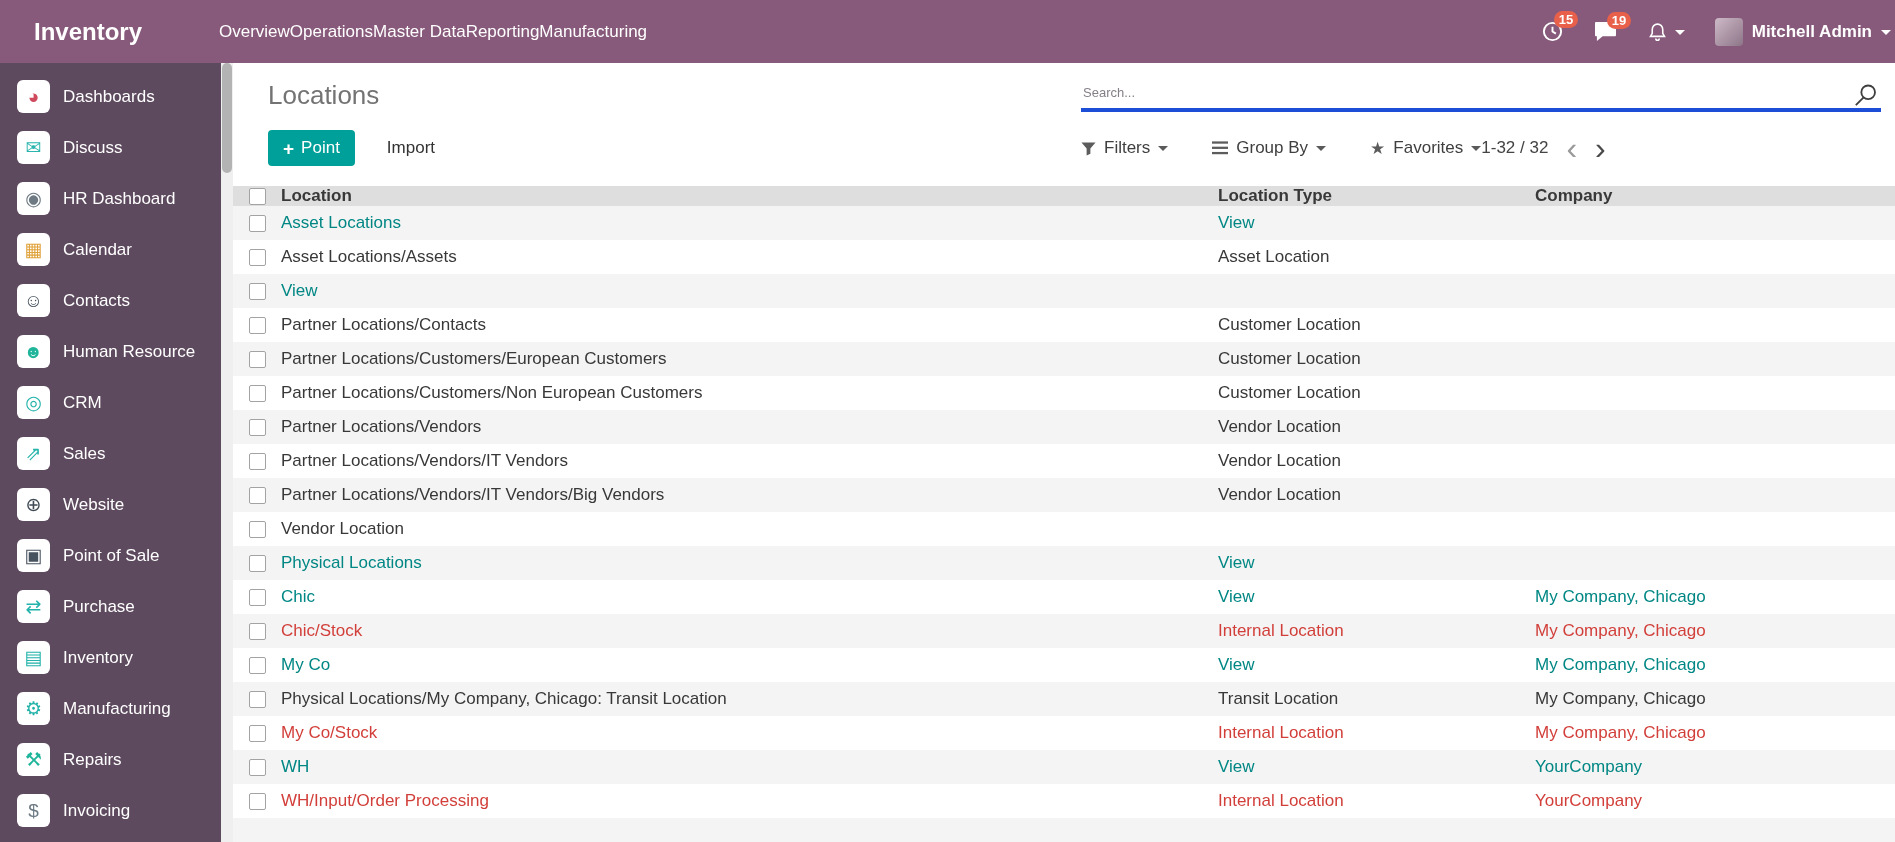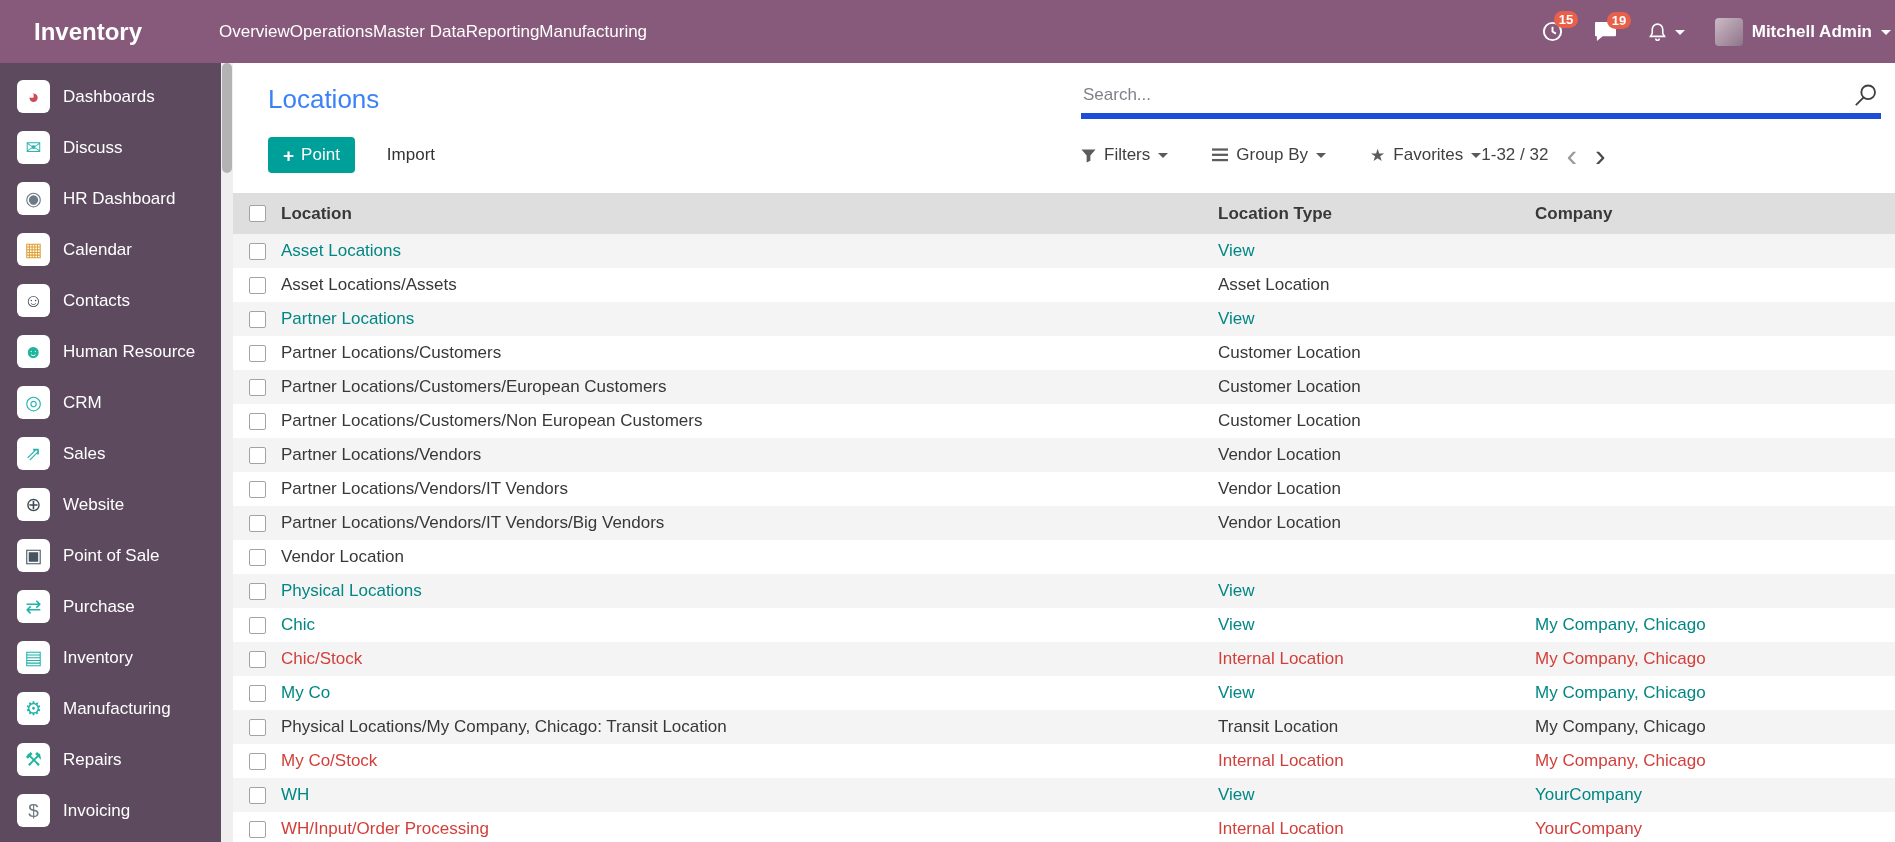--- a/index.html
+++ b/index.html
@@ -28,23 +28,23 @@
   .sidebar{width:221px;flex:none;background:var(--sidebar);padding-top:8px;}
   .side-item{height:51px;display:flex;align-items:center;gap:13px;padding-left:17px;color:#fff;font-size:17px;cursor:pointer;}
   .app-icon{width:33px;height:33px;border-radius:6px;background:#fff;display:flex;align-items:center;justify-content:center;font-size:19px;flex:none;}
   .side-label{white-space:nowrap;}
   .scrolltrack{width:12px;flex:none;background:#efefef;position:relative;}
   .scrollthumb{position:absolute;top:0;left:1px;width:10px;height:110px;background:#b3b3b3;border-radius:5px;}
 
   
   .main{flex:1;min-width:0;}
   .cp-row1{display:flex;align-items:center;justify-content:space-between;padding:16px 14px 0 35px;}
-  h1.title{margin:0;font-size:26px;font-weight:normal;color:#3b82f6;}
+  h1.title{margin:0;font-size:26px;font-weight:normal;color:#737373;}
   .search{width:800px;position:relative;}
-  .search input{width:100%;border:none;outline:none;border-bottom:6px solid #1d4ed8;font-size:17px;
+  .search input{width:100%;border:none;outline:none;border-bottom:4px solid #1d4ed8;font-size:13px;
     padding:6px 36px 8px 2px;color:#333;font-family:inherit;background:transparent;}
   .search input::placeholder{color:#857f87;}
   .sicon{position:absolute;right:2px;top:3px;cursor:pointer;}
 
   .cp-row2{display:flex;align-items:center;padding:18px 14px 0 35px;}
   .btn-create{background:var(--accent);border:none;color:#fff;font-size:17px;padding:8px 15px;border-radius:4px;
     display:inline-flex;align-items:center;gap:7px;font-family:inherit;cursor:pointer;}
   .plus{font-weight:bold;font-size:19px;line-height:17px;}
   .btn-import{background:none;border:none;font-size:17px;color:#333;margin-left:26px;font-family:inherit;cursor:pointer;}
   .cp-right{margin-left:auto;width:800px;display:flex;align-items:center;justify-content:flex-start;}
@@ -53,21 +53,21 @@
   .fbtn .caret{border-top-color:#5a5a5a;margin-top:5px;}
   .ficon{color:#5c5c5c;font-size:17px;line-height:17px;}
   .pager{display:flex;align-items:center;gap:18px;font-size:17px;color:#444;}
   .pg{font-size:32px;line-height:18px;cursor:pointer;font-weight:normal;}
   .pg-prev{color:#9a9a9a;}
   .pg-next{color:#4a4a4a;}
 
   
   .table{margin-top:20px;}
   .thead,.trow{display:grid;grid-template-columns:48px 937px 317px 1fr;align-items:center;}
-  .thead{height:41px;background:#dedede;font-weight:bold;color:#2f2f2f;}
+  .thead{height:20px;background:#dedede;font-weight:bold;color:#2f2f2f;}
   .trow{height:34px;cursor:pointer;}
   #rows .trow:nth-child(odd){background:#f4f4f4;}
   .cell{font-size:17px;color:#383838;padding-right:12px;white-space:nowrap;overflow:hidden;}
   .th{cursor:pointer;}
   .c-check{display:flex;justify-content:center;padding-right:0;}
   .checkbox{width:17px;height:17px;border:1px solid #a3a3a3;border-radius:2px;background:#fff;display:inline-block;cursor:pointer;}
   .trow.link .c-loc,.trow.link .c-type,.trow.link .c-comp{color:var(--link);}
   .trow.danger .c-loc,.trow.danger .c-type,.trow.danger .c-comp{color:var(--danger);}
 </style>
 </head>
@@ -285,29 +285,28 @@
               <span class="checkbox"></span>
             </div>
     <div class="cell c-loc">Asset Locations/Assets</div>
     <div class="cell c-type">Asset Location</div>
     <div class="cell c-comp"></div>
   </div>
           <div class="trow link">
     <div class="cell c-check">
               <span class="checkbox"></span>
             </div>
-    <div class="cell c-loc">Partner Locations</div>
-    <div class="cell c-type">View</div>
-    <div class="cell c-comp"></div>
-  </div>
-          <div class="trow">
-    <div class="cell c-check">
-              <span class="checkbox"></span>
-            </div>
-    <div class="cell c-loc">Partner Locations/Customers</div>
+    <div class="cell c-type">View</div>
+    <div class="cell c-comp"></div>
+  </div>
+          <div class="trow">
+    <div class="cell c-check">
+              <span class="checkbox"></span>
+            </div>
+    <div class="cell c-loc">Partner Locations/Contacts</div>
     <div class="cell c-type">Customer Location</div>
     <div class="cell c-comp"></div>
   </div>
           <div class="trow">
     <div class="cell c-check">
               <span class="checkbox"></span>
             </div>
     <div class="cell c-loc">Partner Locations/Customers/European Customers</div>
     <div class="cell c-type">Customer Location</div>
     <div class="cell c-comp"></div>

